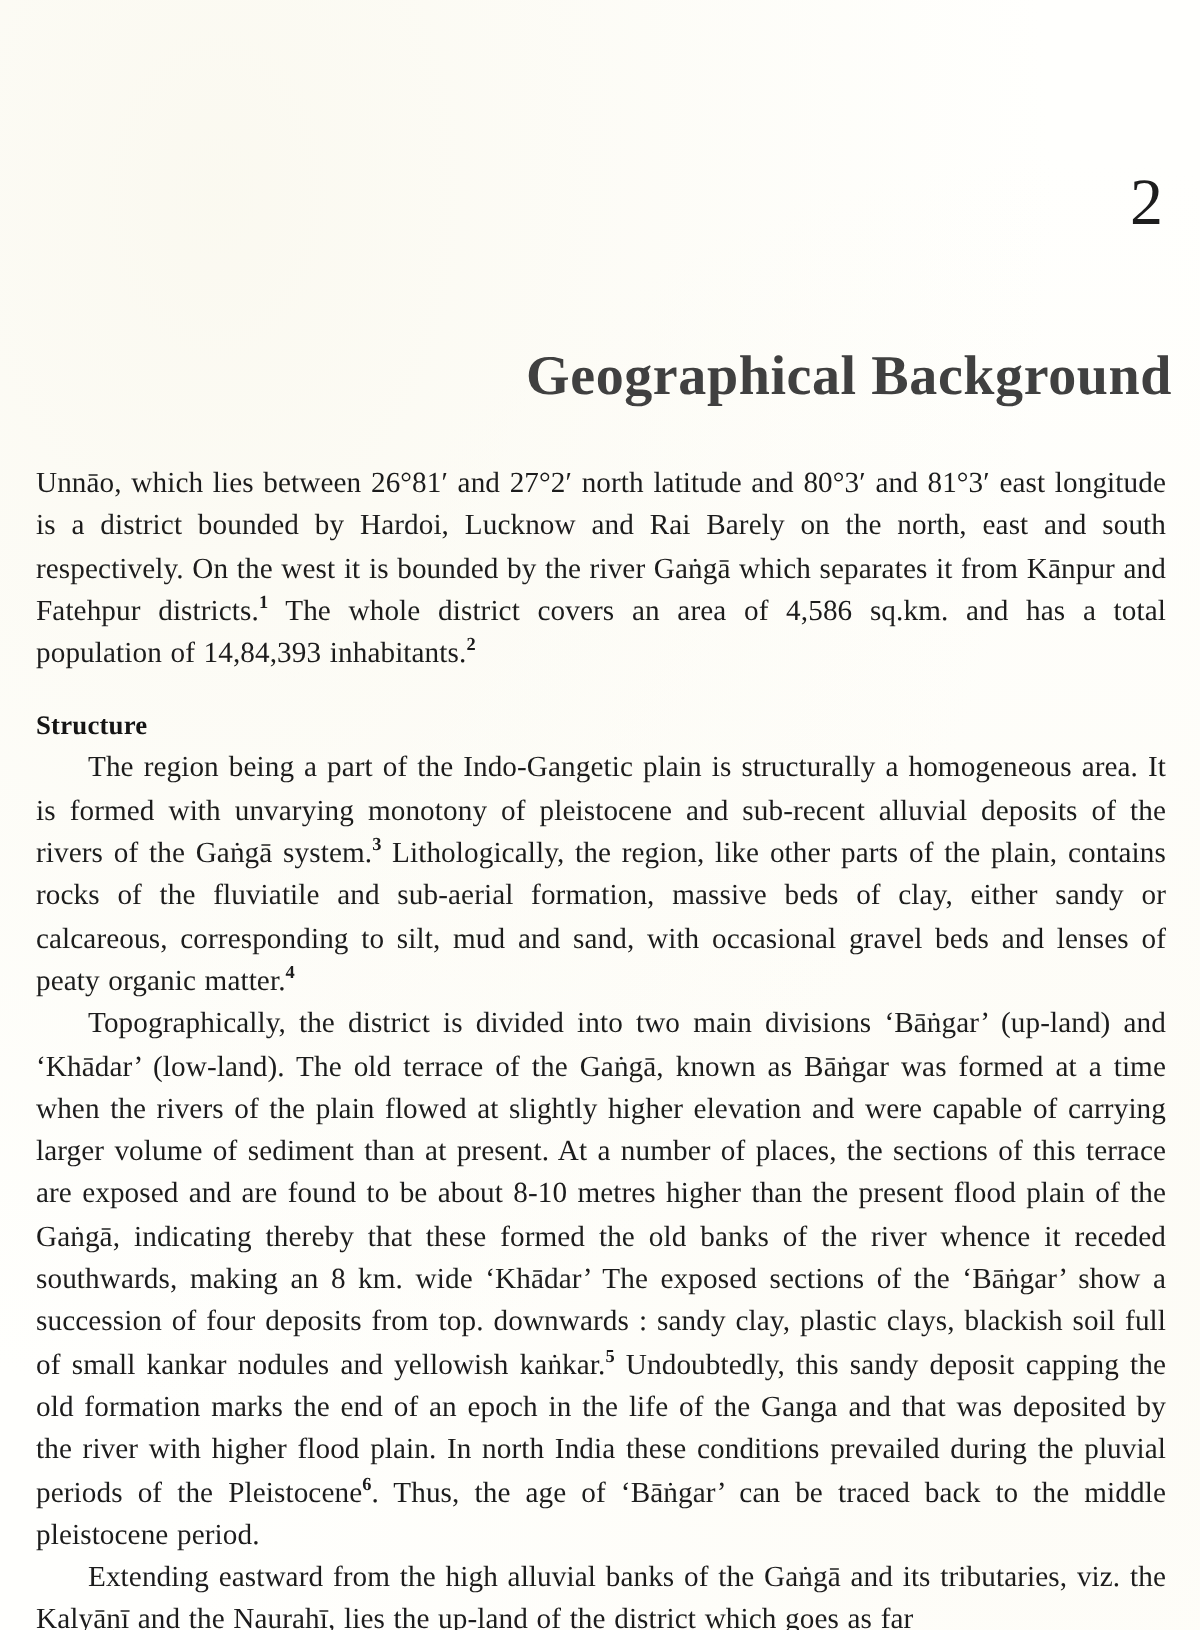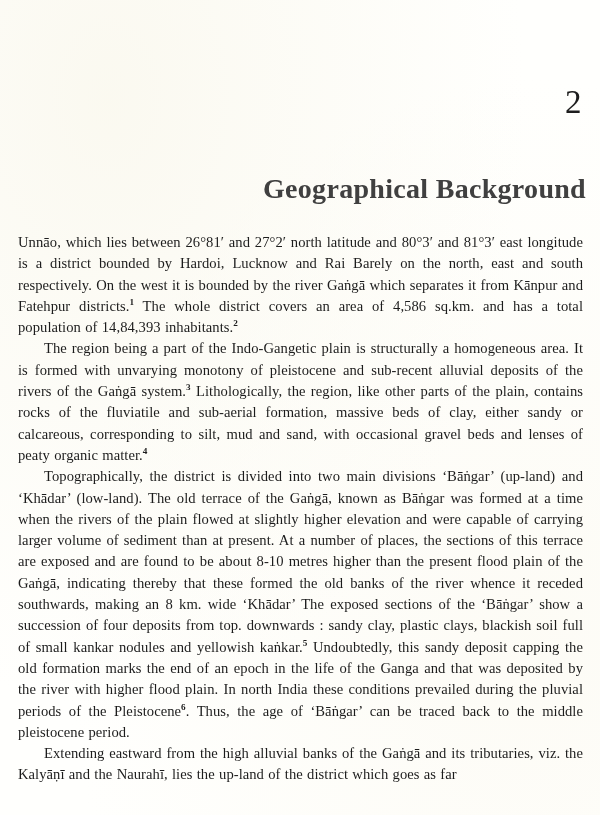--- a/index.html
+++ b/index.html
@@ -102,20 +102,21 @@
   <div class="content">
 
     <div class="chapter-number">2</div>
 
     <h1 class="chapter-title">Geographical Background</h1>
 
     <div class="body-block">
 
       <p class="para"><span>Unnāo, which lies between 26°81′ and 27°2′ north latitude and 80°3′ and 81°3′ east longitude is a district bounded by Hardoi, Lucknow and Rai Barely on the north, east and south respectively.  On the west it is bounded by the river Gaṅgā which separates it from Kānpur and Fatehpur districts.</span><sup class="fn">1</sup><span>  The whole district covers an area of 4,586 sq.km. and has a total population of 14,84,393 inhabitants.</span><sup class="fn">2</sup></p>
 
+      <h2 class="section-heading">Structure</h2>
 
       <p class="para indent"><span>The region being a part of the Indo-Gangetic plain is structurally a homogeneous area.  It is formed with unvarying monotony of pleistocene and sub-recent alluvial deposits of the rivers of the Gaṅgā system.</span><sup class="fn">3</sup><span>  Lithologically, the region, like other parts of the plain, contains rocks of the fluviatile and sub-aerial formation, massive beds of clay, either sandy or calcareous, corresponding to silt, mud and sand, with occasional gravel beds and lenses of peaty organic matter.</span><sup class="fn">4</sup></p>
 
       <p class="para indent"><span>Topographically, the district is divided into two main divisions ‘Bāṅgar’ (up-land) and ‘Khādar’ (low-land).  The old terrace of the Gaṅgā, known as Bāṅgar was formed at a time when the rivers of the plain flowed at slightly higher elevation and were capable of carrying larger volume of sediment than at present. At a number of places, the sections of this terrace are exposed and are found to be about 8-10 metres higher than the present flood plain of the Gaṅgā, indicating thereby that these formed the old banks of the river whence it receded southwards, making an 8 km. wide ‘Khādar’ The exposed sections of the ‘Bāṅgar’ show a succession of four deposits from top. downwards : sandy clay, plastic clays, blackish soil full of small kankar nodules and yellowish kaṅkar.</span><sup class="fn">5</sup><span>  Undoubtedly, this sandy deposit capping the old formation marks the end of an epoch in the life of the Ganga and that was deposited by the river with higher flood plain.  In north India these conditions prevailed during the pluvial periods of the Pleistocene</span><sup class="fn">6</sup><span>.  Thus, the age of ‘Bāṅgar’ can be traced back to the middle pleistocene period.</span></p>
 
       <p class="para indent">Extending eastward from the high alluvial banks of the Gaṅgā and its tributaries, viz. the Kalyāṇī and the Naurahī, lies the up-land of the district which goes as far</p>
 
     </div>
   </div>
 </div>

